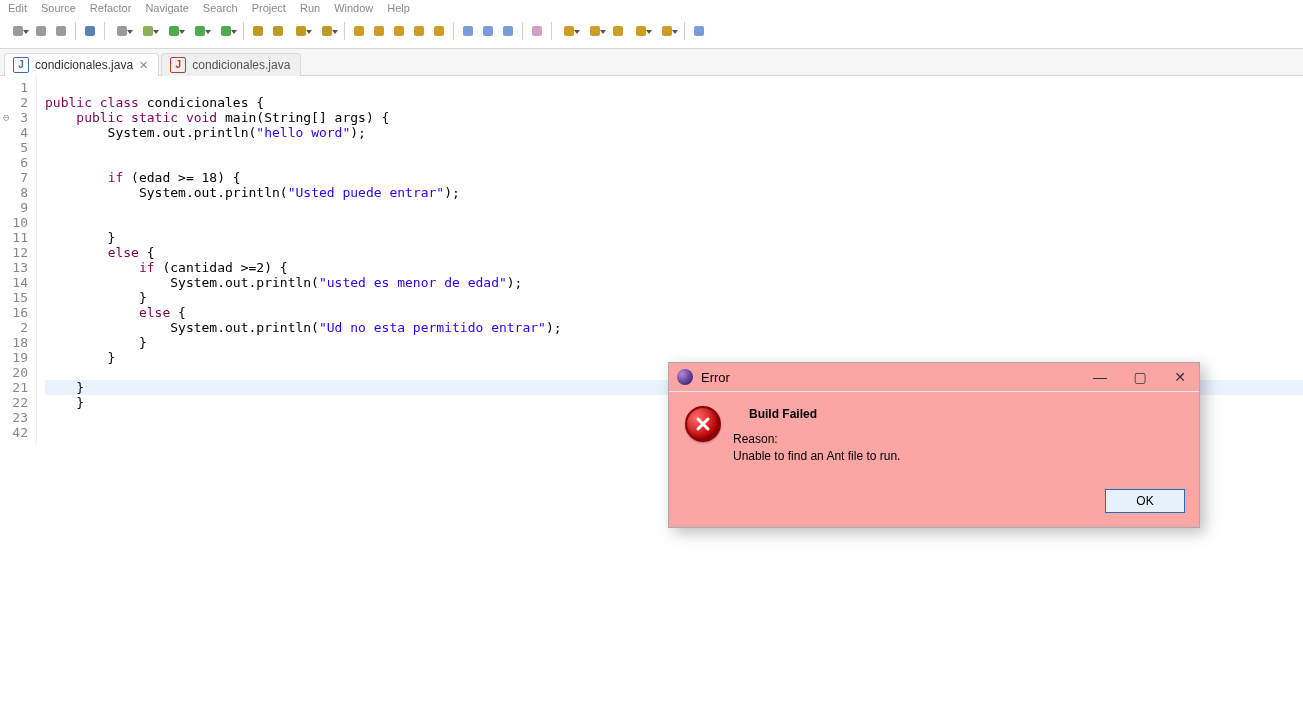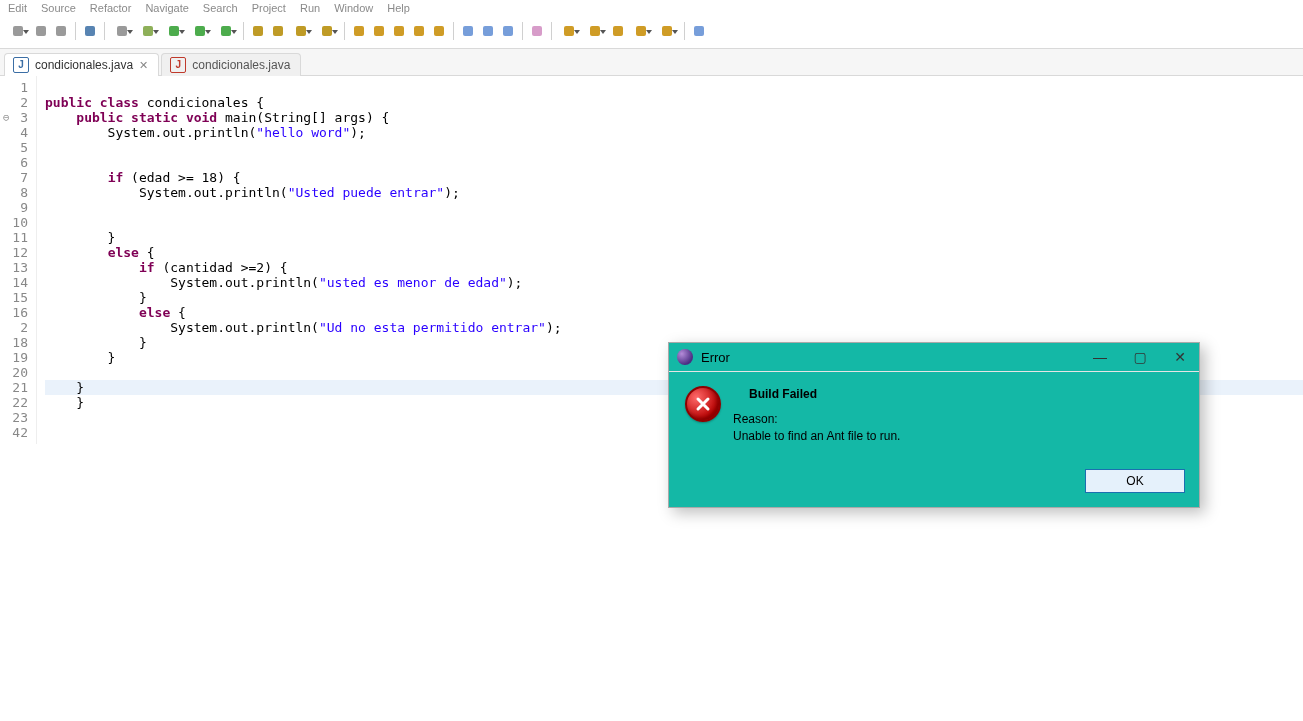--- a/index.html
+++ b/index.html
@@ -130,32 +130,32 @@
     color:#999;
     font-size:11px;
   }
   .code {
     padding: 4px 0 4px 8px;
     flex:1;
     position:relative;
   }
   .cline { height: 15px; white-space: pre; }
   .cline.hl { background: #eaf2fb; width: 100%; }
-  .kw  { color: #7f0055; font-weight: bold; }
+  .kw  { color: #7f0055; font-weight: normal; }
   .str { color: #2a00ff; }
   .pln { color: #000; }
 
   
   .dialog {
     position: absolute;
     left: 668px;
-    top: 342px;
+    top: 362px;
     width: 530px;
     border: 1px solid #a9a9a9;
-    background: #14b8a6;
+    background: #fca5a5;
     box-shadow: 5px 5px 14px rgba(0,0,0,.25);
   }
   .dlg-title {
     display:flex;
     align-items:center;
     gap:8px;
     padding: 6px 8px;
     border-bottom: 1px solid #e5e5e5;
     font-size: 13px;
   }
@@ -180,21 +180,21 @@
     box-shadow: inset -2px -2px 4px rgba(0,0,0,.3), 0 1px 2px rgba(0,0,0,.3);
   }
   .dlg-erricon svg{display:block;}
   .dlg-msg{font-size:12px;line-height:17px;}
   .dlg-msg .hdr{font-weight:600;margin-bottom:8px;margin-left:16px;}
   .dlg-btns{
     display:flex;justify-content:flex-end;
     padding: 6px 14px 14px 14px;
   }
   .dlg-btns button{
-    width:100px;height:24px;
+    width:80px;height:24px;
     border:1px solid #1a6fb0;
     background:#e5f1fb;
     font-size:12px;
     cursor:pointer;
   }
 </style>
 </head>
 <body>
 
 <div class="menubar">

